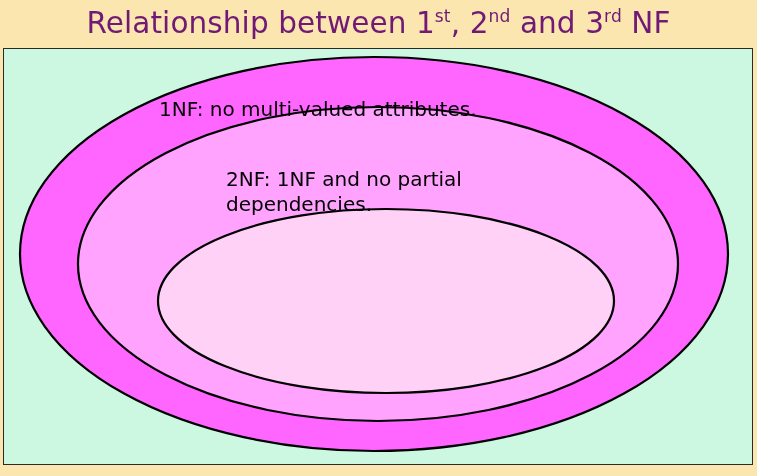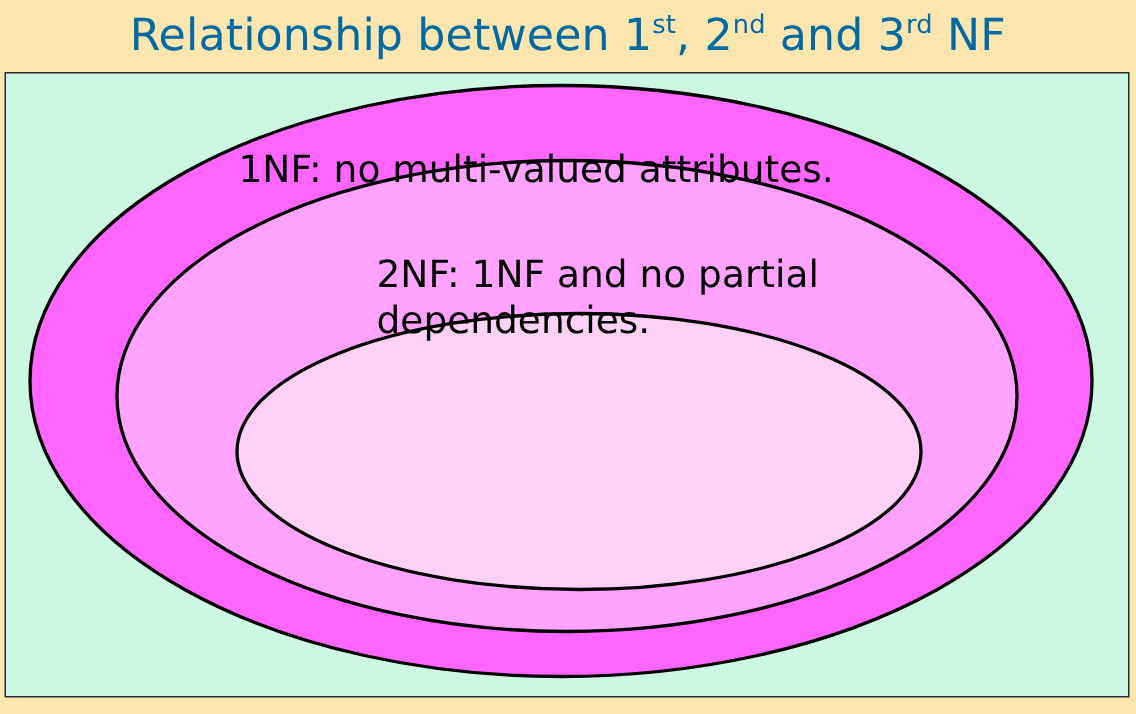--- a/index.html
+++ b/index.html
@@ -31,21 +31,21 @@
     height: 47px;
     background: #fce6b0;
     display: flex;
     align-items: center;
     justify-content: center;
   }
   #title-text {
     font-family: "DejaVu Sans", sans-serif;
     font-size: 29.5px;
     font-weight: 400;
-    color: #0369a1;
+    color: #701a75;
     letter-spacing: 0.1px;
     white-space: nowrap;
     line-height: 1;
   }
   #title-text sup {
     font-size: 0.58em;
     vertical-align: super;
     line-height: 0;
   }
 
@@ -69,35 +69,34 @@
     width: 750px;
     height: 417px;
     display: block;
   }
 
   
   .caption {
     position: absolute;
     color: #000000;
     font-family: "DejaVu Sans", sans-serif;
-    font-size: 25px;
+    font-size: 20px;
     line-height: 1.24;
     white-space: pre-line;
     pointer-events: none;
   }
   #cap-1nf {
     left: 155px;
     top: 48px;
     width: 480px;
   }
   #cap-2nf {
     left: 222px;
     top: 118px;
     width: 360px;
-    margin-left: 25px;
   }
   #cap-3nf {
     left: 248px;
     top: 222px;
     width: 320px;
   }
 </style>
 </head>
 <body>
 

